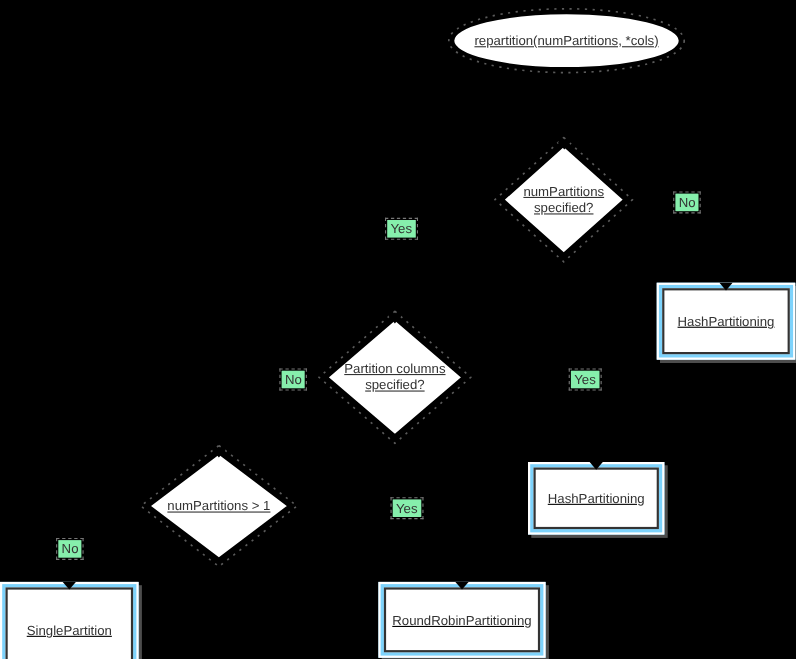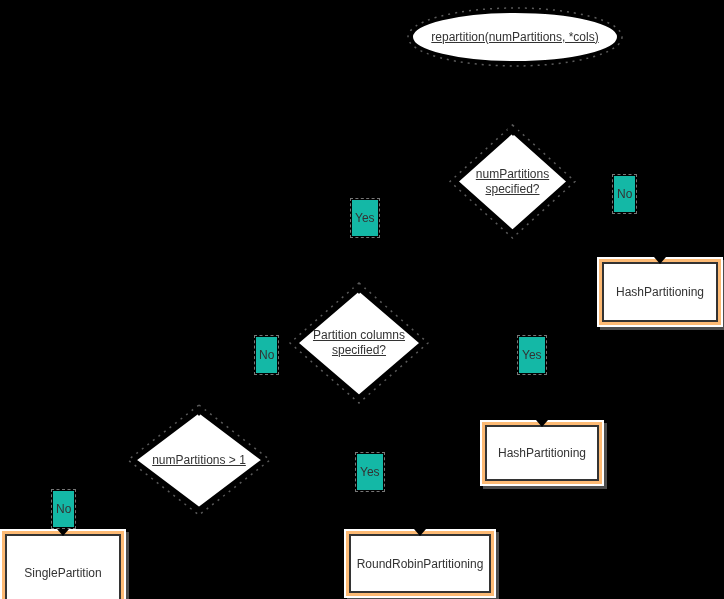--- a/index.html
+++ b/index.html
@@ -27,23 +27,24 @@
     font-size: 12px;
     color: #333333;
     line-height: 1.25;
     text-decoration: underline;
   }
 
   
   .result {
     position: absolute;
     border: 2px solid #ffffff;
-    background: #fdba74;
+    background: #7dd3fc;
     padding: 3px;
     box-shadow: 3px 3px 0 #4d4d4d;
+    text-decoration: underline;
   }
   .result-inner {
     width: 100%;
     height: 100%;
     border: 2px solid #333333;
     background: #ffffff;
     color: #333333;
     display: flex;
     align-items: center;
     justify-content: center;
@@ -60,24 +61,24 @@
     border-left: 6px solid transparent;
     border-right: 6px solid transparent;
     border-top: 7px solid #000000;
   }
   .notch-box { top: -2px; }
   .notch-diamond { top: 5px; }
 
   
   .chip {
     position: absolute;
-    background: #14b8a6;
+    background: #86efac;
     color: #333333;
     font-size: 12px;
-    padding: 11px 3px;
+    padding: 1px 3px;
     display: flex;
     align-items: center;
     justify-content: center;
     outline: 1px dashed #777777;
     outline-offset: 1px;
   }
 </style>
 </head>
 <body>
 

